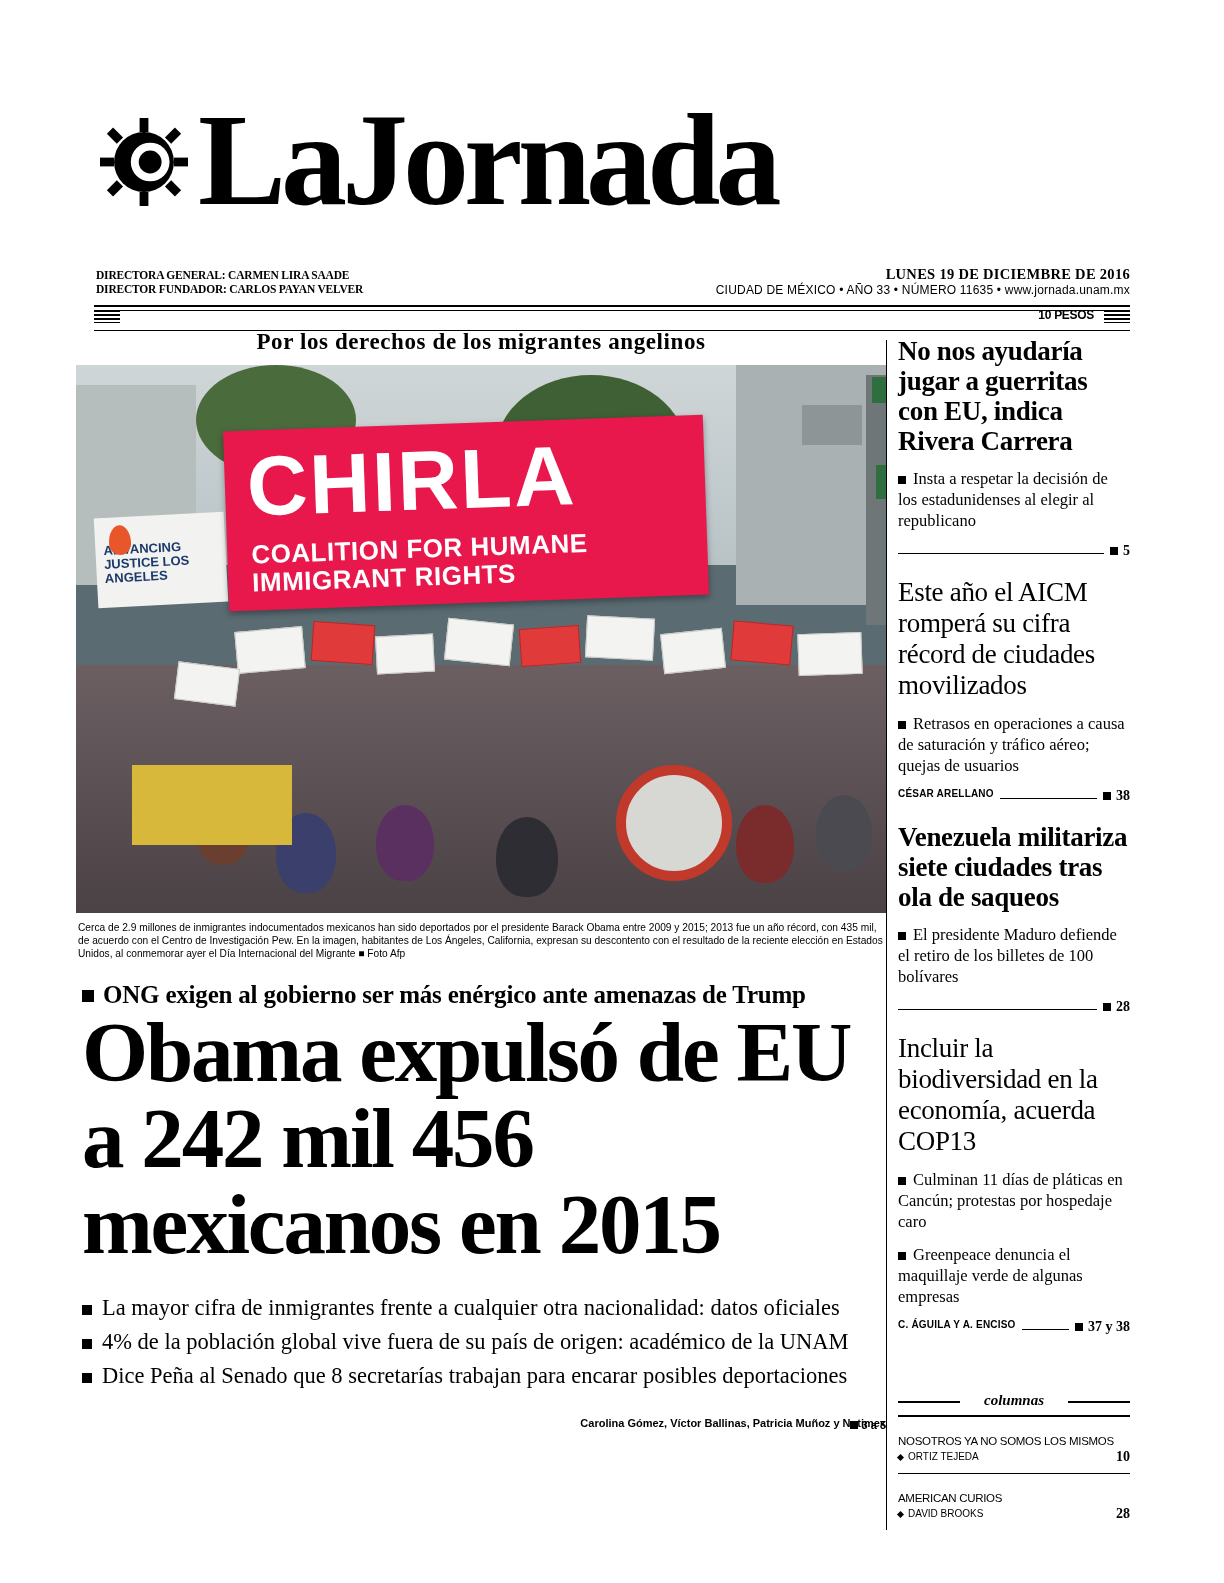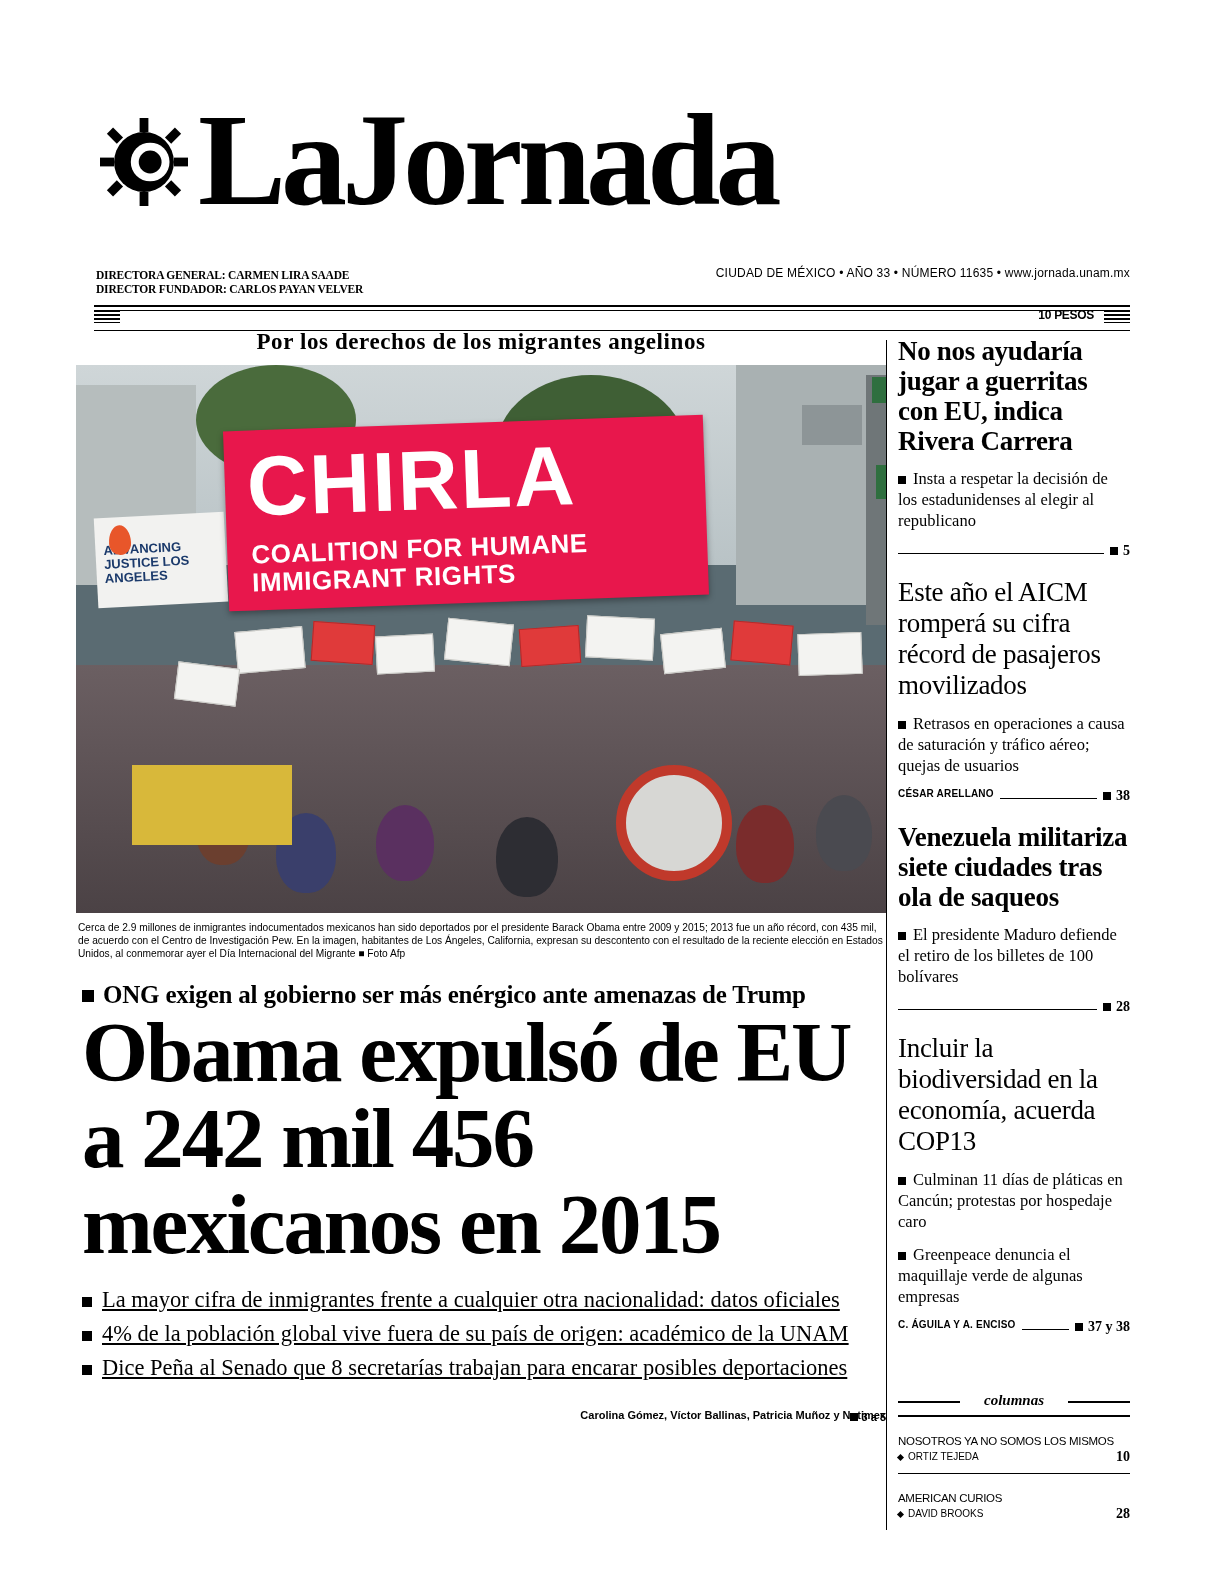--- a/index.html
+++ b/index.html
@@ -41,21 +41,21 @@
   .caption{font-family:"Liberation Sans",sans-serif;font-size:10.2px;line-height:13.2px;
     padding:8px 2px 0 2px;width:806px;}
 
   .subhead{font-family:"Liberation Serif",serif;font-weight:bold;font-size:25px;
     margin-top:20px;padding-left:6px;letter-spacing:-0.2px;}
   .sq{display:inline-block;width:12px;height:12px;background:#000;margin-right:9px;vertical-align:1px;}
 
   .headline{font-family:"Liberation Serif",serif;font-weight:bold;font-size:85px;
     line-height:86px;letter-spacing:-2.2px;padding-left:6px;}
 
-  .bullets{margin-top:16px;padding-left:6px;text-decoration:underline;}
+  .bullets{margin-top:24px;padding-left:6px;}
   .bullets li{list-style:none;font-family:"Liberation Serif",serif;font-size:22.5px;
     line-height:34px;}
   .bullets .sqs{display:inline-block;width:10px;height:10px;background:#000;margin-right:10px;}
   ul{margin:0;padding:0;}
 
   .byline{font-family:"Liberation Sans",sans-serif;font-weight:bold;font-size:11px;
     text-align:right;margin-top:24px;position:relative;}
   .byline .pg{position:absolute;right:0;top:2px;font-size:11px;}
   .byline .pg .mk{display:inline-block;width:8px;height:8px;background:#000;margin-right:4px;}
 
@@ -140,20 +140,21 @@
     </svg>
     <div class="logo-text">LaJornada</div>
   </div>
 
   <div class="credits">
     <div>DIRECTORA GENERAL: CARMEN LIRA SAADE</div>
     <div>DIRECTOR FUNDADOR: CARLOS PAYAN VELVER</div>
   </div>
 
   <div class="dateblock">
+    <div class="d1">LUNES 19 DE DICIEMBRE DE 2016</div>
     <div class="d2">CIUDAD DE MÉXICO • AÑO 33 • NÚMERO 11635 • www.jornada.unam.mx</div>
   </div>
 
   <div class="rule-top"></div>
   <div class="bars-left"></div>
   <div class="bars-right"></div>
   <div class="price" style="right:130px;">10 PESOS</div>
   <div class="rule-under"></div>
 
   <div class="vdivider"></div>
@@ -231,21 +232,21 @@
     <div class="r-item">
       <div class="r-head">No nos ayudaría jugar a guerritas con EU, indica Rivera Carrera</div>
       <div class="r-sub"><span class="sqs"></span><span>Insta a respetar la decisión de los estadunidenses al elegir al republicano</span></div>
       <div class="r-foot">
         <div class="line"></div>
         <div class="pg"><span class="mk"></span><span>5</span></div>
       </div>
     </div>
 
     <div class="r-item">
-      <div class="r-head serif-light">Este año el AICM romperá su cifra récord de pasajeros movilizados</div>
+      <div class="r-head serif-light">Este año el AICM romperá su cifra récord de ciudades movilizados</div>
       <div class="r-sub"><span class="sqs"></span><span>Retrasos en operaciones a causa de saturación y tráfico aéreo; quejas de usuarios</span></div>
       <div class="r-foot">
         <div class="line"></div>
         <div class="author">CÉSAR ARELLANO</div>
         <div class="pg"><span class="mk"></span><span>38</span></div>
       </div>
     </div>
 
     <div class="r-item">
       <div class="r-head">Venezuela militariza siete ciudades tras ola de saqueos</div>

